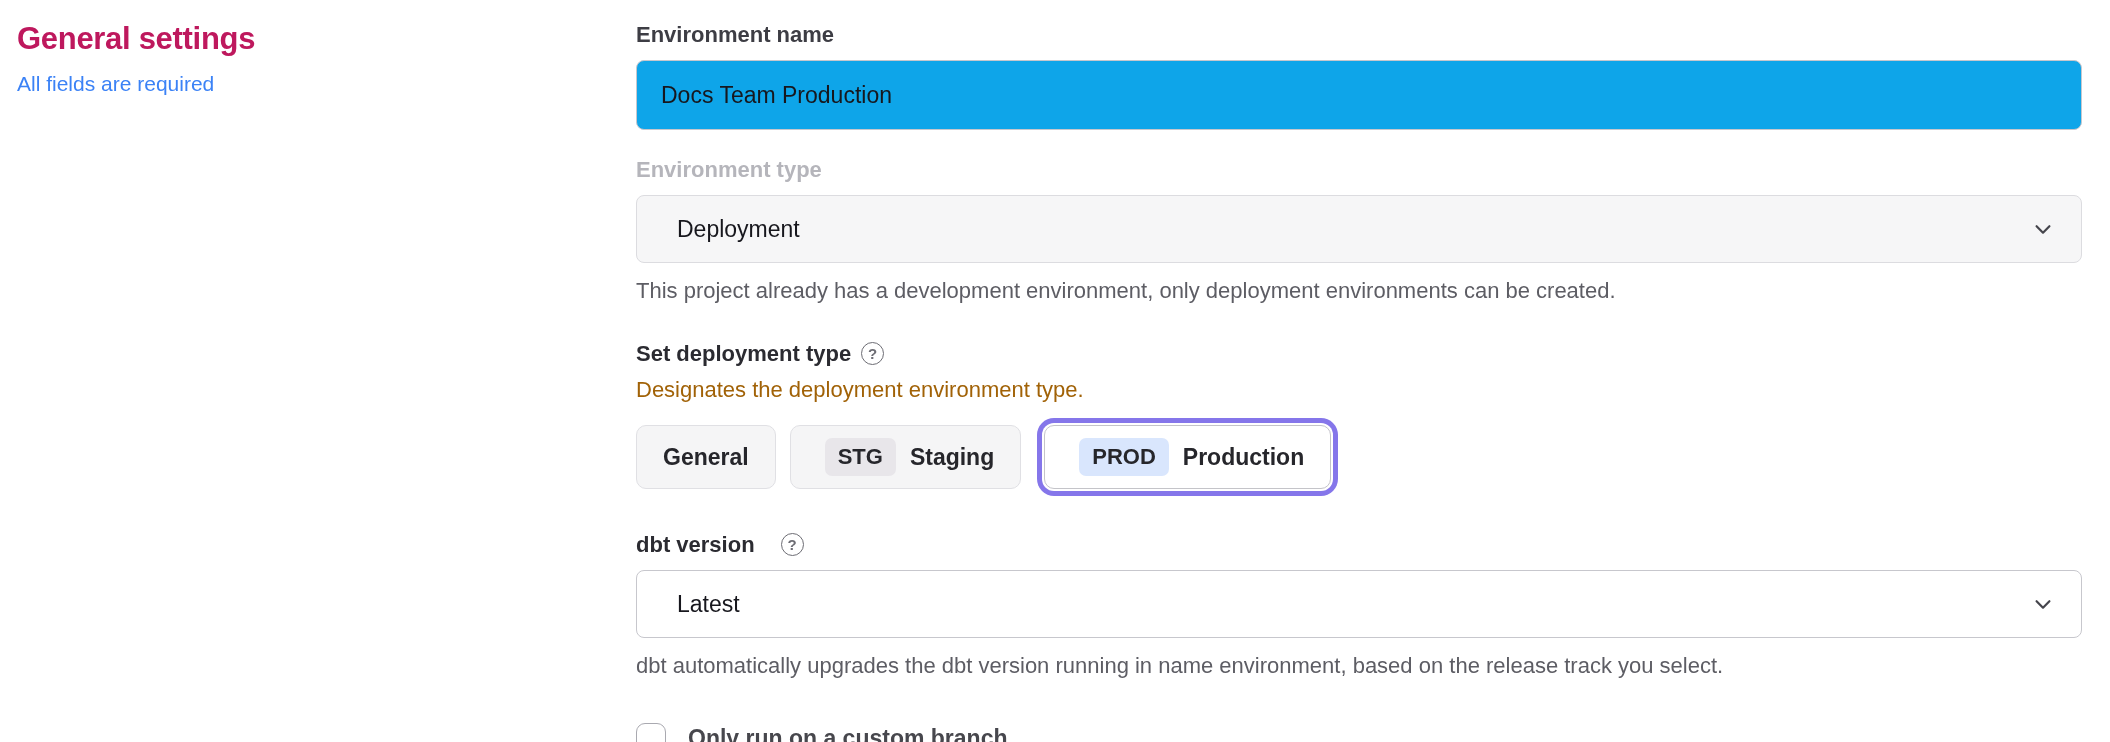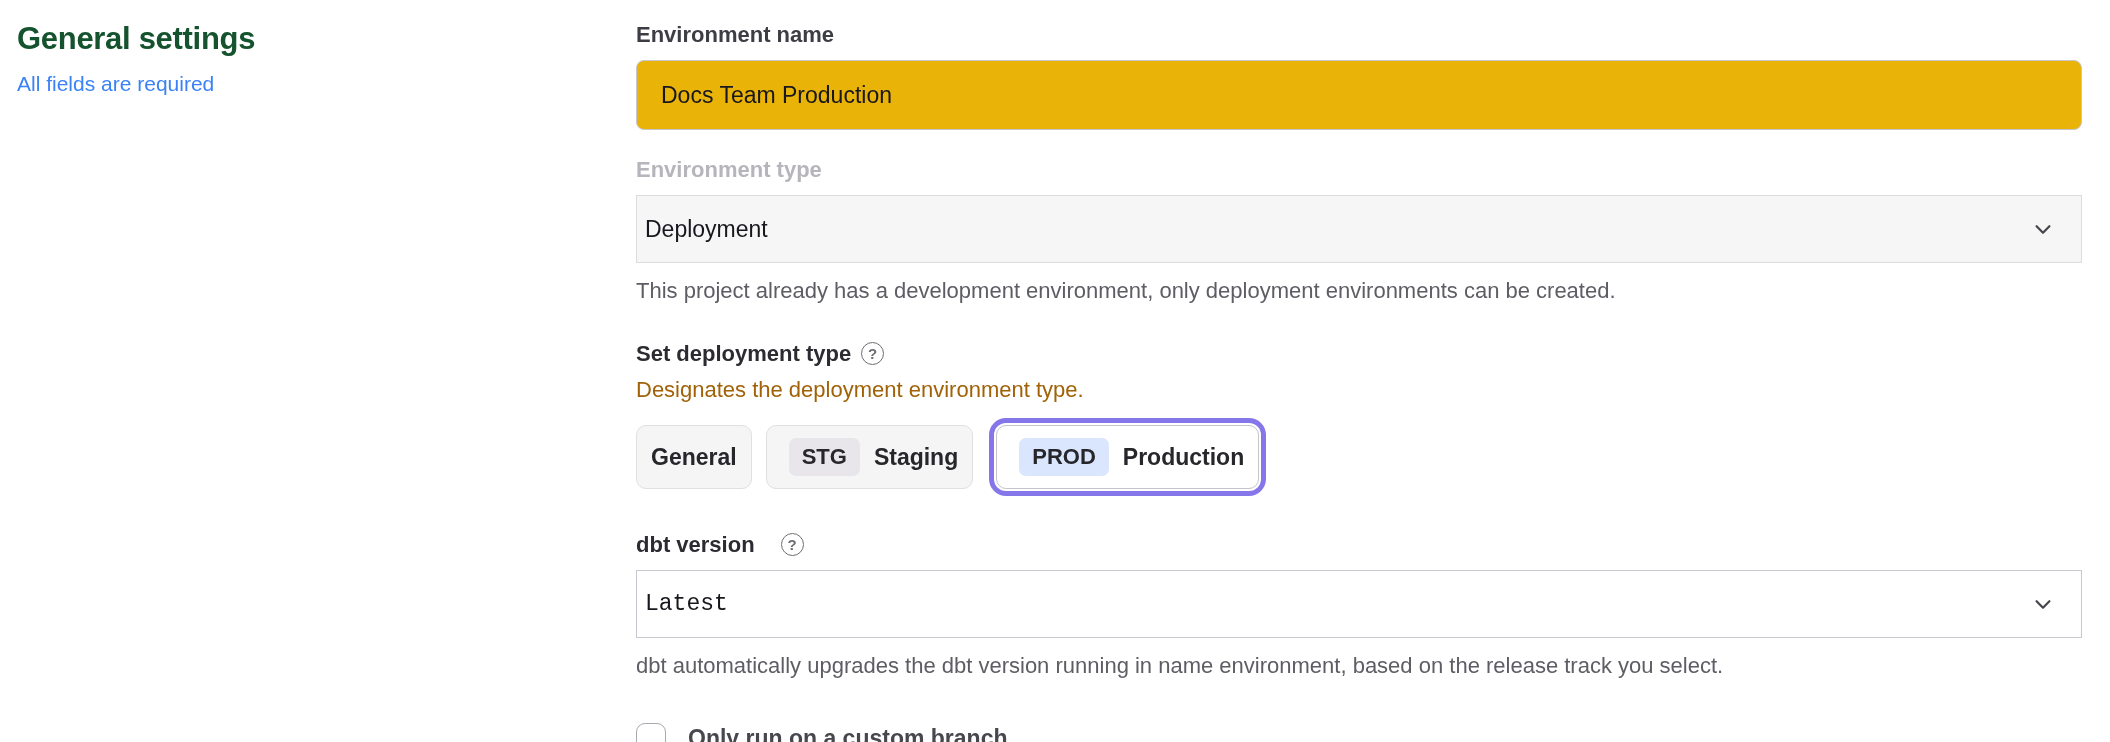--- a/index.html
+++ b/index.html
@@ -8,50 +8,50 @@
     background: #ffffff;
     font-family: "Liberation Sans", sans-serif;
     color: #1f1f24;
     overflow: hidden;
   }
   .page { position: relative; width: 2110px; height: 742px; }
 
   
   .intro { position: absolute; left: 17px; top: 20px; width: 560px; }
   .intro h1 {
-    font-size: 31px; font-weight: 700; color: #14532d;
+    font-size: 31px; font-weight: 700; color: #be185d;
     letter-spacing: -0.3px; line-height: 38px;
   }
   .intro p {
     margin-top: 13px; font-size: 21px; color: #3b82f6; line-height: 26px;
   }
 
   
   .form-col { position: absolute; left: 636px; top: 22px; width: 1446px; }
 
   .field-label {
     display: block; font-size: 22px; font-weight: 600; color: #3d3d44;
     line-height: 26px; margin-bottom: 12px;
   }
   .field-label.disabled { color: #b5b5bb; }
 
   .text-input {
     width: 100%; height: 70px;
     border: 1px solid #c7c7cd; border-radius: 8px;
-    background: #eab308; color: #17171d;
+    background: #0ea5e9; color: #17171d;
     font-family: "Liberation Sans", sans-serif;
     font-size: 23px; padding: 0 24px; outline: none;
   }
 
   .select {
     position: relative; width: 100%; height: 68px;
-    border: 1px solid #c7c7cd; border-radius: 0;
+    border: 1px solid #c7c7cd; border-radius: 8px;
     background: #ffffff;
     display: flex; align-items: center;
-    padding: 0 64px 0 8px;
+    padding: 0 64px 0 40px;
     font-size: 23px; color: #17171d;
     cursor: pointer;
   }
   .select.disabled {
     background: #f6f6f7; border-color: #dcdce0; cursor: default;
   }
   .select .chev {
     position: absolute; right: 26px; top: 50%;
     width: 24px; height: 24px; margin-top: -12px;
     display: flex; align-items: center; justify-content: center;
@@ -71,40 +71,40 @@
     width: 23px; height: 23px; border: 1.6px solid #6d6d74; border-radius: 50%;
     color: #6d6d74; font-size: 15px; font-weight: 600;
     display: inline-flex; align-items: center; justify-content: center;
     line-height: 1; cursor: pointer; flex: none;
   }
   .section-helper { margin-top: 10px; font-size: 22px; color: #a16207; }
 
   .btn-row { display: flex; align-items: center; margin-top: 22px; height: 64px; }
   .type-btn {
     height: 64px; display: inline-flex; align-items: center; gap: 14px;
-    padding: 0 14px; border-radius: 10px;
+    padding: 0 26px; border-radius: 10px;
     background: #f5f5f6; border: 1px solid #e0e0e4;
     font-family: "Liberation Sans", sans-serif;
     font-size: 23px; font-weight: 600; color: #26262b;
     cursor: pointer; margin-right: 14px;
   }
   .type-btn .badge {
     display: inline-block; padding: 6px 13px; border-radius: 7px;
     font-size: 22px; font-weight: 600; color: #26262b; margin-left: 8px;
   }
   .badge.stg { background: #e8e6ea; }
   .badge.prod { background: #d9e6fd; }
   .type-btn.selected {
     background: #ffffff; border: 1px solid #c4c4c9;
     box-shadow: 0 0 0 2px #ffffff, 0 0 0 7px #8576ea;
     margin-left: 9px; margin-right: 0;
   }
 
   .mt-section { margin-top: 42px; gap: 26px; }
-  .select-wrap { margin-top: 12px; font-family: Liberation Mono, monospace; }
+  .select-wrap { margin-top: 12px; }
 
   .checkbox-row {
     display: flex; align-items: center; gap: 22px; margin-top: 44px;
   }
   .checkbox {
     width: 30px; height: 30px; flex: none;
     border: 1.6px solid #a9a9b0; border-radius: 9px;
     background: #ffffff; cursor: pointer;
   }
   .checkbox-label {

